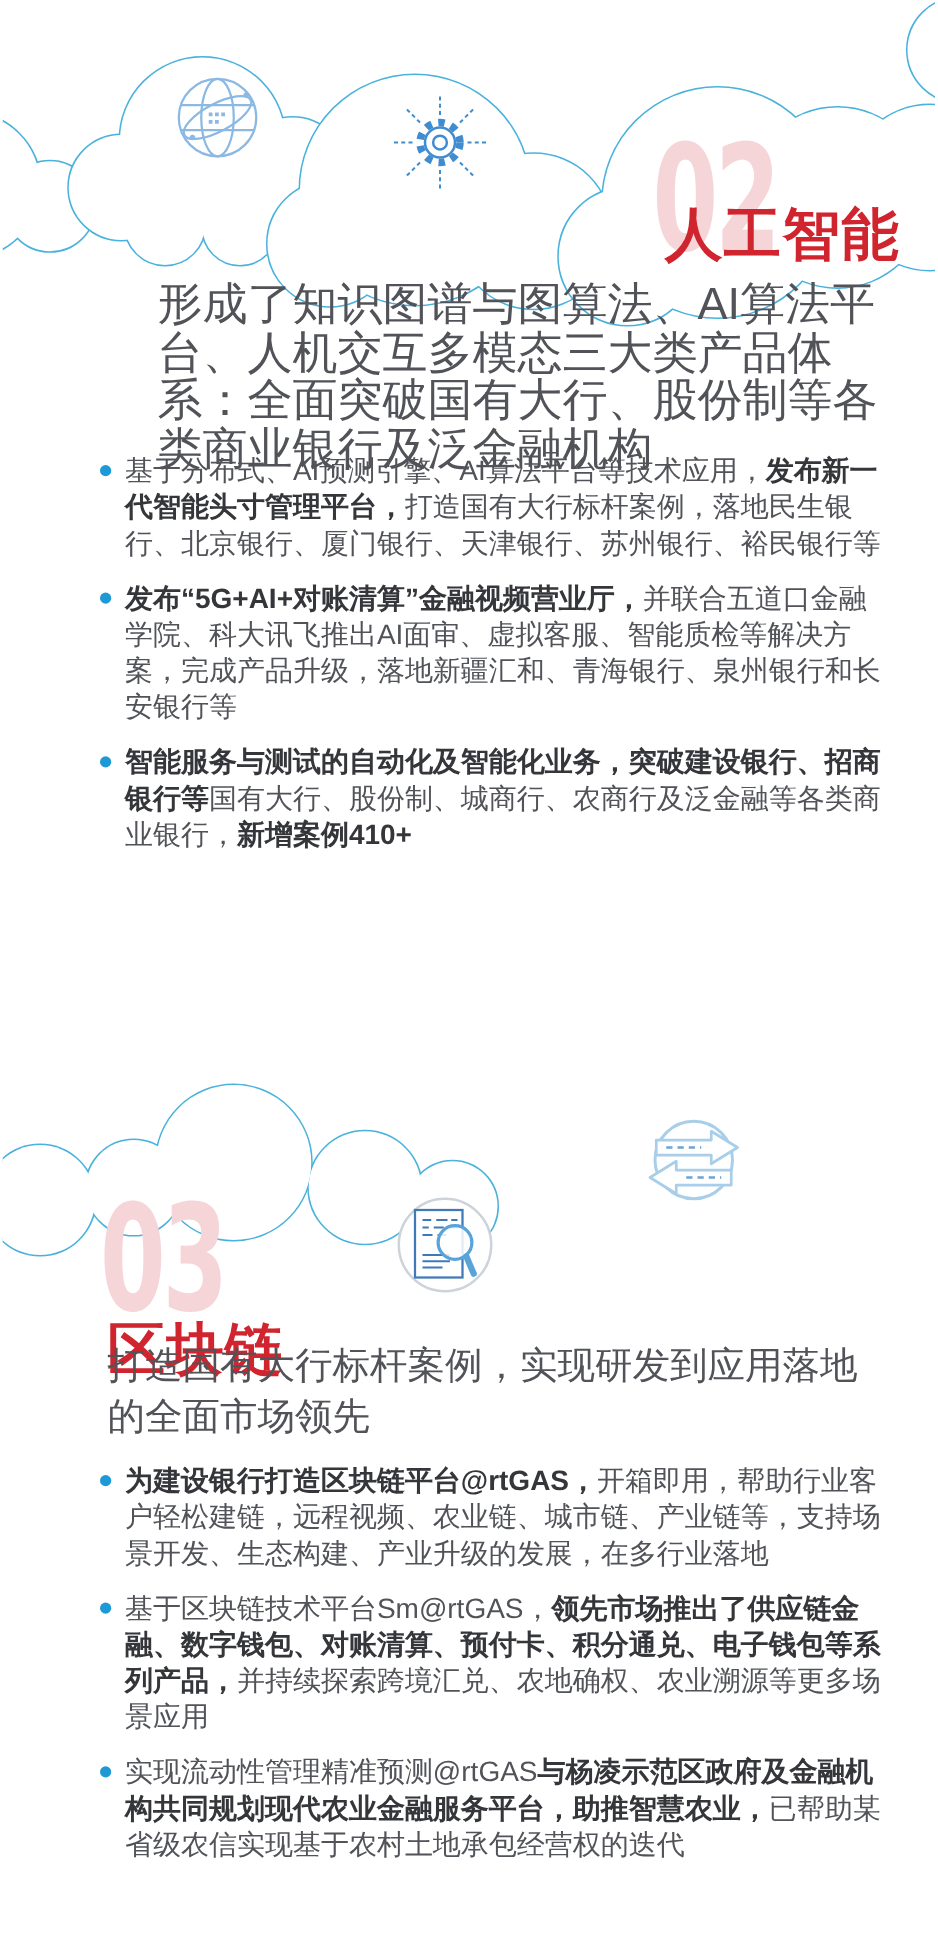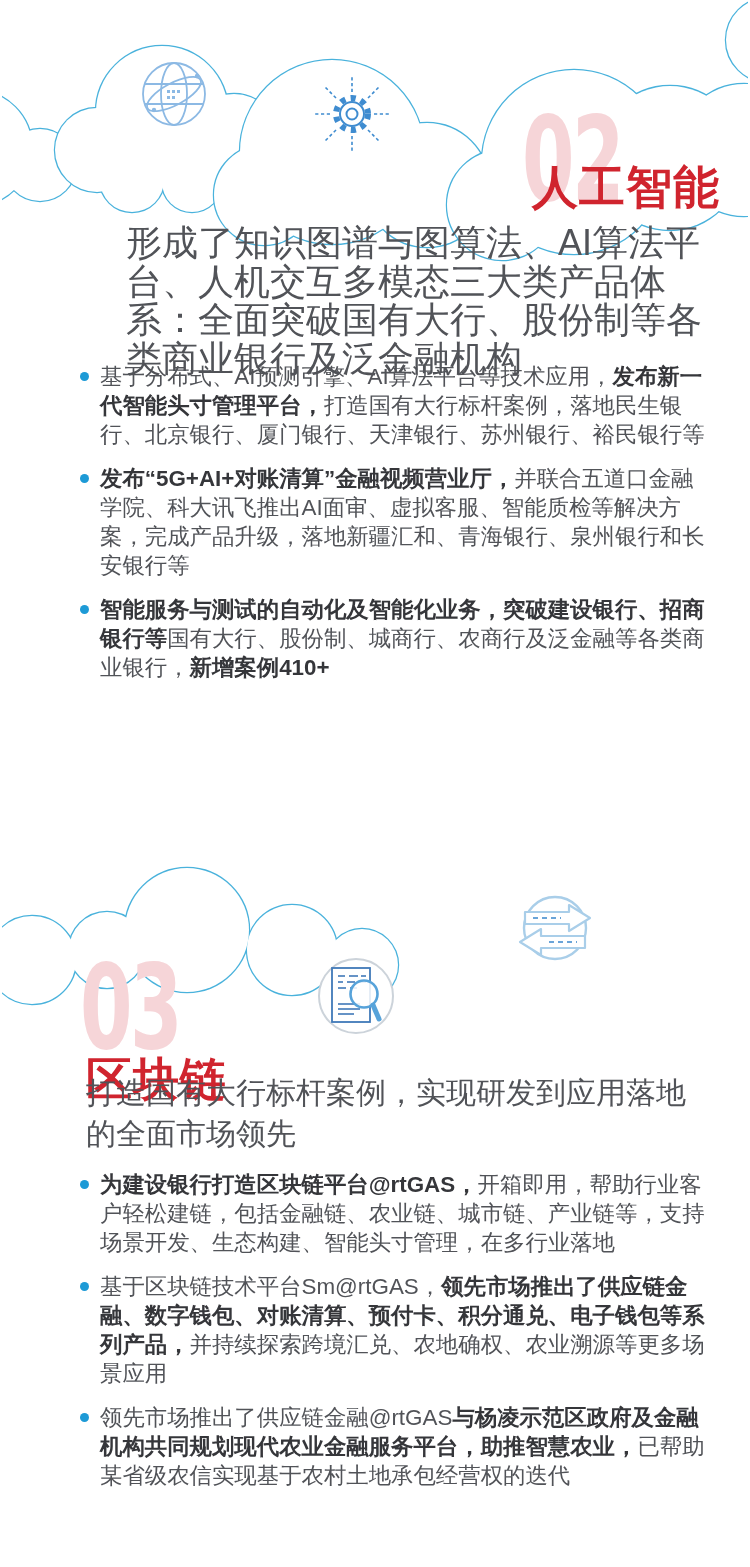--- a/index.html
+++ b/index.html
@@ -189,19 +189,19 @@
         <li><span class="seg bold">发布“5G+AI+对账清算”金融视频营业厅，</span><span class="seg">并联合五道口金融学院、科大讯飞推出AI面审、虚拟客服、智能质检等解决方案，完成产品升级，落地新疆汇和、青海银行、泉州银行和长安银行等</span></li>
         <li><span class="seg bold">智能服务与测试的自动化及智能化业务，突破建设银行、招商银行等</span><span class="seg">国有大行、股份制、城商行、农商行及泛金融等各类商业银行，</span><span class="seg bold">新增案例410+</span></li>
       </ul>
   </section>
 
   <section>
     <div class="sec-number" style="left:78px; top:948px;">03</div>
     <h2 class="sec-title" style="left:84px; top:1052px;">区块链</h2>
     <p class="sec-subtitle" style="left:84px; top:1072px; width:612px; font-size:30px; line-height:41px;">打造国有大行标杆案例，实现研发到应用落地的全面市场领先</p>
     <ul class="bullets" style="left:76px; top:1170px; width:632px;">
-        <li><span class="seg bold">为建设银行打造区块链平台@rtGAS，</span><span class="seg">开箱即用，帮助行业客户轻松建链，包括金融链、农业链、城市链、产业链等，支持场景开发、生态构建、智能头寸管理，在多行业落地</span></li>
+        <li><span class="seg bold">为建设银行打造区块链平台@rtGAS，</span><span class="seg">开箱即用，帮助行业客户轻松建链，远程视频、农业链、城市链、产业链等，支持场景开发、生态构建、产业升级的发展，在多行业落地</span></li>
         <li><span class="seg">基于区块链技术平台Sm@rtGAS，</span><span class="seg bold">领先市场推出了供应链金融、数字钱包、对账清算、预付卡、积分通兑、电子钱包等系列产品，</span><span class="seg">并持续探索跨境汇兑、农地确权、农业溯源等更多场景应用</span></li>
-        <li><span class="seg">领先市场推出了供应链金融@rtGAS</span><span class="seg bold">与杨凌示范区政府及金融机构共同规划现代农业金融服务平台，助推智慧农业，</span><span class="seg">已帮助某省级农信实现基于农村土地承包经营权的迭代</span></li>
+        <li><span class="seg">实现流动性管理精准预测@rtGAS</span><span class="seg bold">与杨凌示范区政府及金融机构共同规划现代农业金融服务平台，助推智慧农业，</span><span class="seg">已帮助某省级农信实现基于农村土地承包经营权的迭代</span></li>
       </ul>
   </section>
 
 </div>
 
 </body></html>

